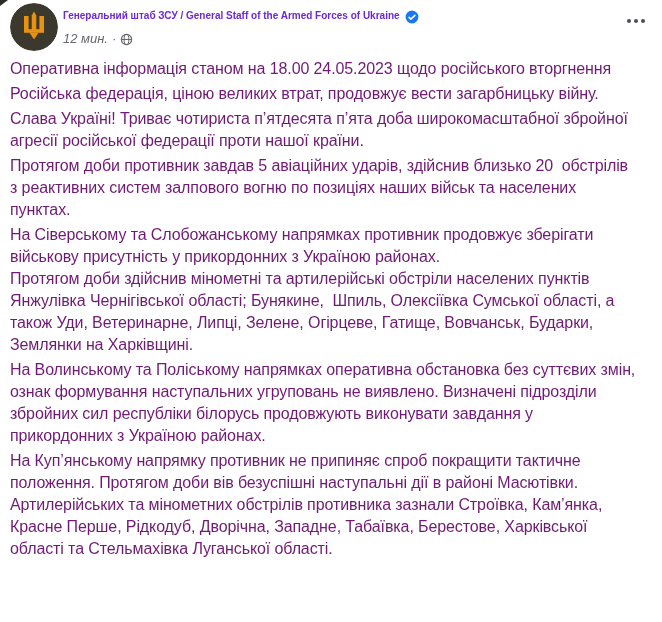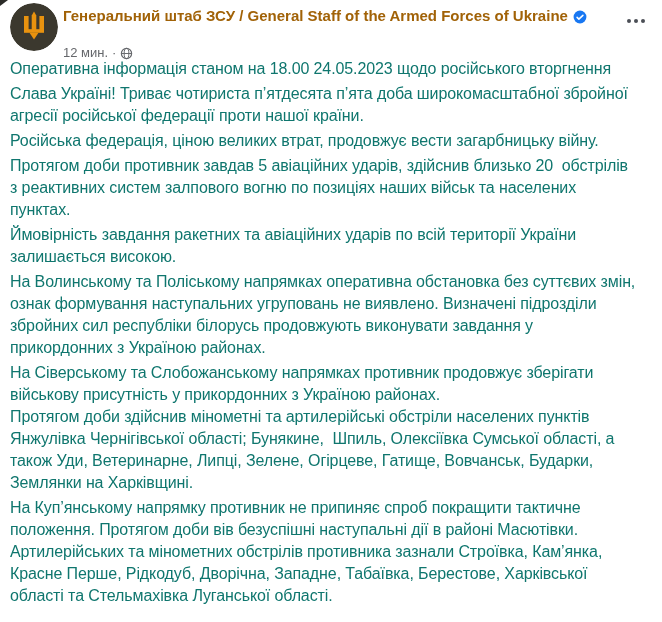--- a/index.html
+++ b/index.html
@@ -27,47 +27,47 @@
     border-radius: 50%;
     overflow: hidden;
     cursor: pointer;
   }
   .header-text { margin-left: 53px; padding-top: 3px; }
   .title-row {
     display: flex; align-items: center; gap: 5px;
     line-height: 20px;
   }
   .page-name {
-    font-size: 15px; font-weight: 700; color: #a16207;
+    font-size: 10px; font-weight: 700; color: #6d28d9;
     text-decoration: none; white-space: nowrap;
   }
   .verified { width: 14px; height: 14px; flex: 0 0 auto; display: inline-block; }
   .meta-row {
     display: flex; align-items: center; gap: 4px;
-    font-size: 13px; color: #65676B; line-height: 17px; margin-top: 18px;
+    font-size: 13px; color: #65676B; line-height: 17px; margin-top: 4px; font-style: italic;
   }
   .meta-row a { color: #65676B; text-decoration: none; }
   .globe { width: 13px; height: 13px; display: inline-block; margin-top: 1px; }
   .more-btn {
     position: absolute; right: 10px; top: 10px;
     width: 32px; height: 22px;
     display: flex; align-items: center; justify-content: center; gap: 3px;
     cursor: pointer; border: none; background: transparent; border-radius: 4px;
   }
   .more-btn i {
     width: 4px; height: 4px; border-radius: 50%;
     background: #4b4f56; display: block;
   }
   .post-text {
     padding: 4px 12px 0 10px;
   }
   .post-text p {
     font-size: 16px;
     line-height: 22px;
-    color: #0f766e;
+    color: #701a75;
     margin: 0 12px 3px 0;
     white-space: pre-wrap;
     letter-spacing: -0.1px;
   }
 </style>
 </head>
 <body>
 
 <div class="corner-artifact"></div>
 
@@ -114,21 +114,20 @@
   <button class="more-btn">
     <i></i>
     <i></i>
     <i></i>
   </button>
 
 </div>
 
 <div class="post-text">
   <p>Оперативна інформація станом на 18.00 24.05.2023 щодо російського вторгнення</p>
+  <p>Російська федерація, ціною великих втрат, продовжує вести загарбницьку війну.</p>
   <p>Слава Україні! Триває чотириста п’ятдесята п’ята доба широкомасштабної збройної агресії російської федерації проти нашої країни.</p>
-  <p>Російська федерація, ціною великих втрат, продовжує вести загарбницьку війну.</p>
   <p>Протягом доби противник завдав 5 авіаційних ударів, здійснив близько 20  обстрілів з реактивних систем залпового вогню по позиціях наших військ та населених пунктах.</p>
-  <p>Ймовірність завдання ракетних та авіаційних ударів по всій території України залишається високою.</p>
-  <p>На Волинському та Поліському напрямках оперативна обстановка без суттєвих змін, ознак формування наступальних угруповань не виявлено. Визначені підрозділи збройних сил республіки білорусь продовжують виконувати завдання у прикордонних з Україною районах.</p>
   <p>На Сіверському та Слобожанському напрямках противник продовжує зберігати військову присутність у прикордонних з Україною районах.
 Протягом доби здійснив мінометні та артилерійські обстріли населених пунктів Янжулівка Чернігівської області; Бунякине,  Шпиль, Олексіївка Сумської області, а також Уди, Ветеринарне, Липці, Зелене, Огірцеве, Гатище, Вовчанськ, Бударки, Землянки на Харківщині.</p>
+  <p>На Волинському та Поліському напрямках оперативна обстановка без суттєвих змін, ознак формування наступальних угруповань не виявлено. Визначені підрозділи збройних сил республіки білорусь продовжують виконувати завдання у прикордонних з Україною районах.</p>
   <p>На Куп’янському напрямку противник не припиняє спроб покращити тактичне положення. Протягом доби вів безуспішні наступальні дії в районі Масютівки.  Артилерійських та мінометних обстрілів противника зазнали Строївка, Кам’янка, Красне Перше, Рідкодуб, Дворічна, Западне, Табаївка, Берестове, Харківської області та Стельмахівка Луганської області.</p>
 </div>
 
 </body></html>

